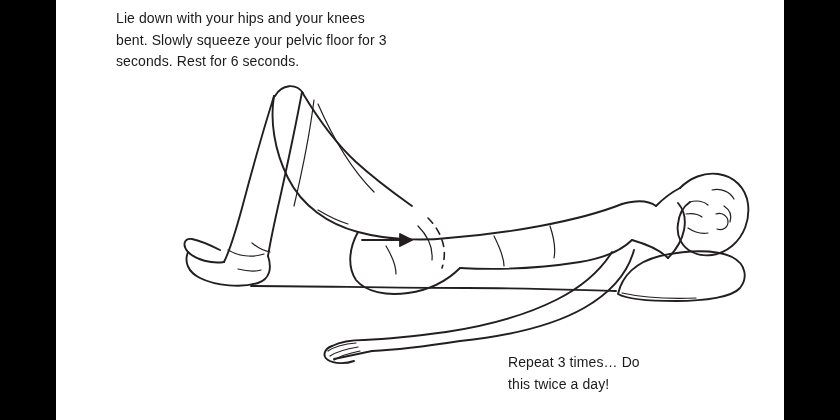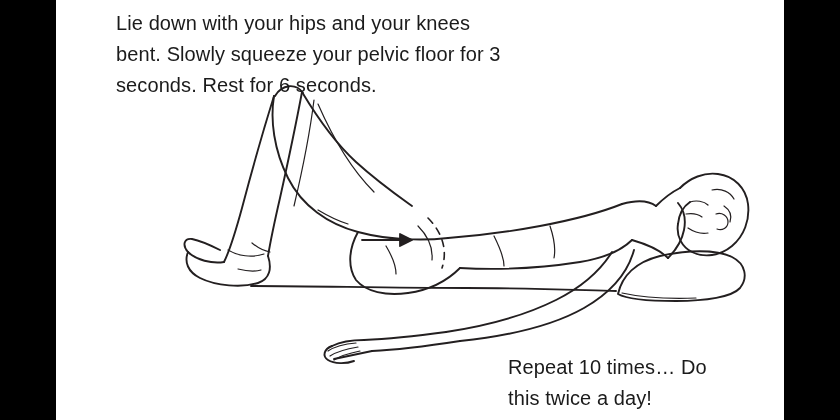--- a/index.html
+++ b/index.html
@@ -24,21 +24,21 @@
     left: 56px;
     top: 0;
     width: 728px;
     height: 420px;
     background: #ffffff;
     overflow: hidden;
   }
   .caption {
     position: absolute;
     color: #1b1b1b;
-    font-size: 20px;
+    font-size: 14px;
     line-height: 1.55;
     white-space: pre-line;
     letter-spacing: 0.1px;
   }
   #caption-top {
     left: 60px;
     top: 8px;
     width: 400px;
   }
   #caption-bottom {
@@ -165,16 +165,16 @@
 
       <path class="ln-thin" d="M330 246 C 336 256, 340 266, 340 274"></path>
       <path class="ln-thin" d="M262 210 C 272 216, 282 221, 292 224"></path>
       <path class="ln-thin" d="M196 243 C 202 248, 208 251, 214 252"></path>
     </svg>
 
     <div class="caption" id="caption-top">Lie down with your hips and your knees
 bent. Slowly squeeze your pelvic floor for 3
 seconds. Rest for 6 seconds.</div>
 
-    <div class="caption" id="caption-bottom">Repeat 10 times… Do
+    <div class="caption" id="caption-bottom">Repeat 3 times… Do
 this twice a day!</div>
   </div>
 </div>
 
 </body></html>

